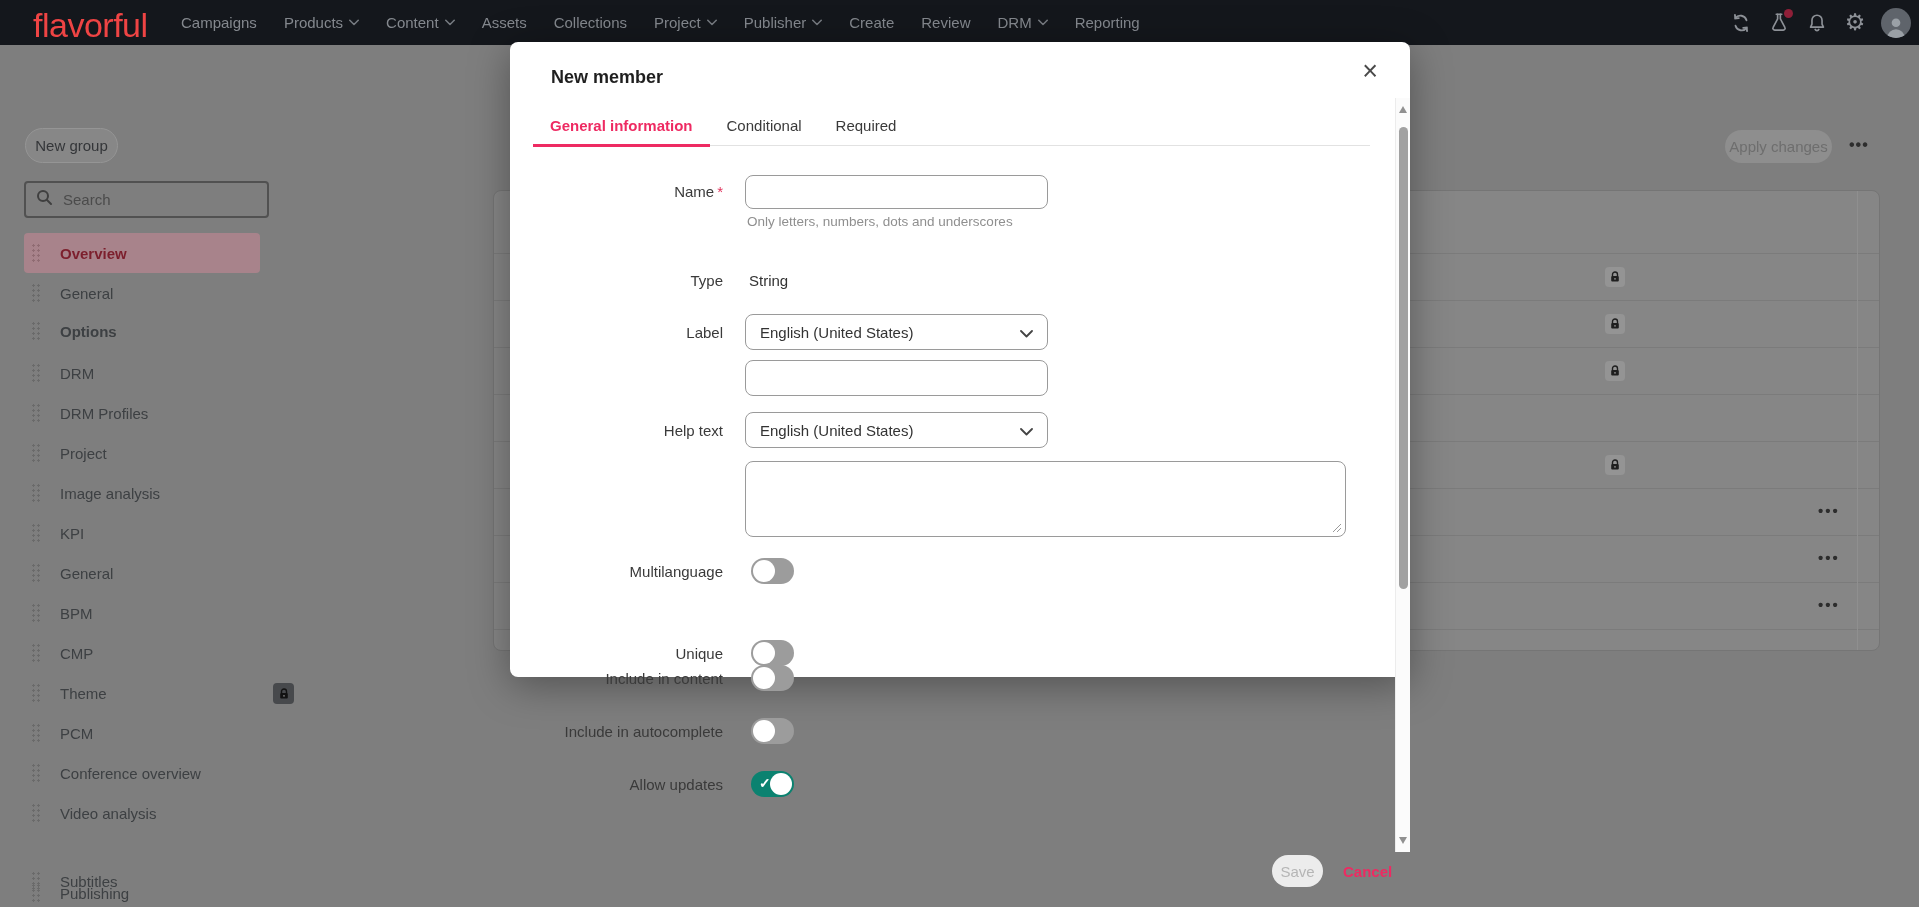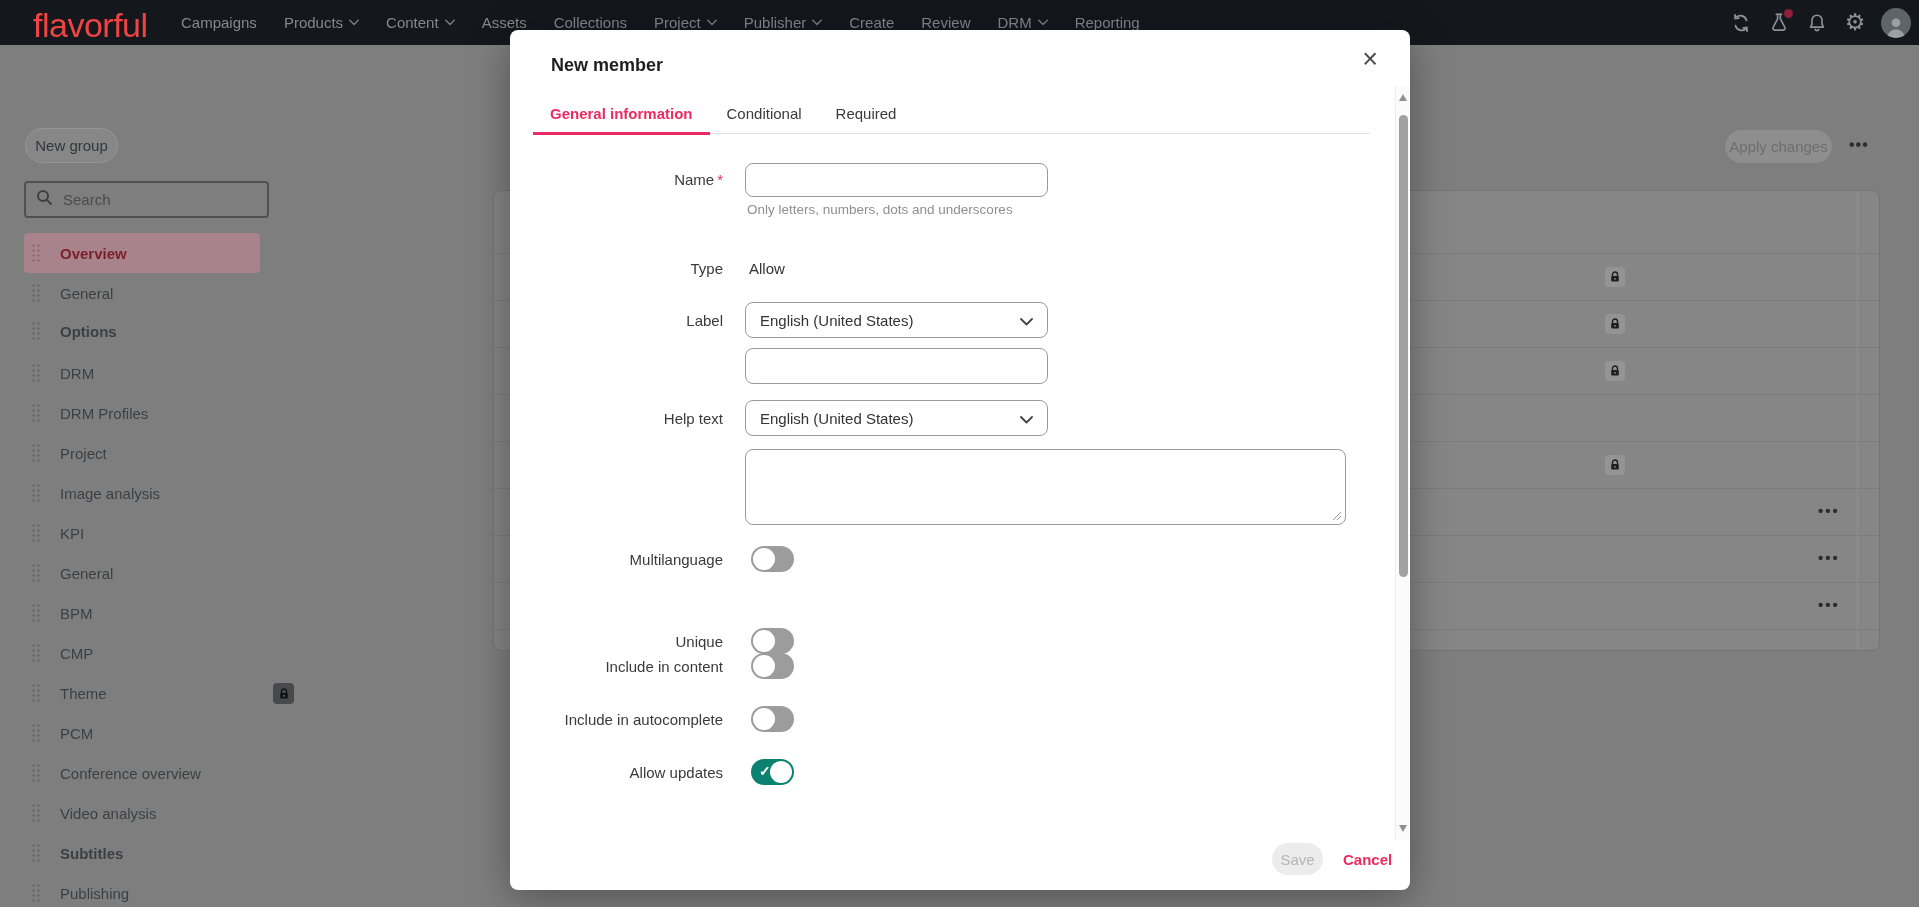--- a/index.html
+++ b/index.html
@@ -52,21 +52,21 @@
   .chip-lock{position:absolute;left:1111px;top:13px;width:20px;height:20px;border-radius:4px;
        background:#949494;display:flex;align-items:center;justify-content:center;}
   .row-menu{position:absolute;left:1324px;top:13px;font-size:15px;font-weight:bold;color:#2d2d2d;
        letter-spacing:2px;cursor:pointer;}
   .panel-vline{position:absolute;left:1363px;top:0;width:1px;height:461px;background:#8f8f8f;}
   .btn-apply{position:absolute;left:1725px;top:130px;width:107px;height:33px;border-radius:17px;
        background:#8e8e8e;color:#6e6e6e;font-size:15px;display:flex;align-items:center;justify-content:center;}
   .top-dots{position:absolute;left:1849px;top:136px;font-size:16px;font-weight:bold;color:#2d2d2d;
        letter-spacing:1px;cursor:pointer;}
   
-  .modal{position:absolute;left:510px;top:30px;width:900px;height:860px;background:#fff;
+  .modal{position:absolute;left:510px;top:42px;width:900px;height:635px;background:#fff;
        border-radius:8px;box-shadow:0 8px 40px rgba(0,0,0,.35);z-index:5;}
   .modal-title{position:absolute;left:41px;top:25px;font-size:18px;font-weight:bold;color:#1f1f1f;}
   .modal-close{position:absolute;right:32px;top:16px;font-size:27px;font-weight:300;color:#4a4a4a;
        cursor:pointer;line-height:27px;}
   .tabs{position:absolute;left:23px;right:40px;top:63px;height:40px;border-bottom:1px solid #e2e2e2;
        display:flex;}
   .tab{padding:0 17px;display:flex;align-items:center;font-size:15px;color:#3a3a3a;cursor:pointer;
        position:relative;}
   .tab.active{color:#ee2a62;font-weight:bold;}
   .tab.active::after{content:"";position:absolute;left:0;right:0;bottom:-2px;height:3px;background:#ee2a62;}
@@ -268,21 +268,21 @@
         <div class="lbl">PCM</div>
       </div>
       <div class="side-item" style="top: 753px;">
         <div class="dots"></div>
         <div class="lbl">Conference overview</div>
       </div>
       <div class="side-item" style="top: 793px;">
         <div class="dots"></div>
         <div class="lbl">Video analysis</div>
       </div>
-      <div class="side-item" style="top: 833px; font-weight: bold;">
+      <div class="side-item" style="top: 861px;">
         <div class="dots"></div>
         <div class="lbl">Subtitles</div>
       </div>
       <div class="side-item" style="top: 873px;">
         <div class="dots"></div>
         <div class="lbl">Publishing</div>
       </div>
     </div>
 
   <div class="btn-apply">Apply changes</div>
@@ -349,21 +349,21 @@
         <div class="tab">Required</div>
       </div>
 
     <div class="form-label" style="top:141px;">
       <span>Name</span><span class="req">*</span>
     </div>
     <input class="tinput" style="top: 133px;" value="">
     <div class="helper" style="top:172px;">Only letters, numbers, dots and underscores</div>
 
     <div class="form-label" style="top:230px;">Type</div>
-    <div class="tvalue" style="top:230px;">Allow</div>
+    <div class="tvalue" style="top:230px;">String</div>
 
     <div class="form-label" style="top:282px;">Label</div>
     <div class="tselect" style="top:272px;">
       <span>English (United States)</span>
       <span class="chev">
         <svg width="13" height="8" viewBox="0 0 13 8" fill="none" stroke="#444" stroke-width="1.8" stroke-linecap="round" stroke-linejoin="round">
             <polyline points="1,1 6.5,6.5 12,1"></polyline>
           </svg>
       </span>
     </div>

